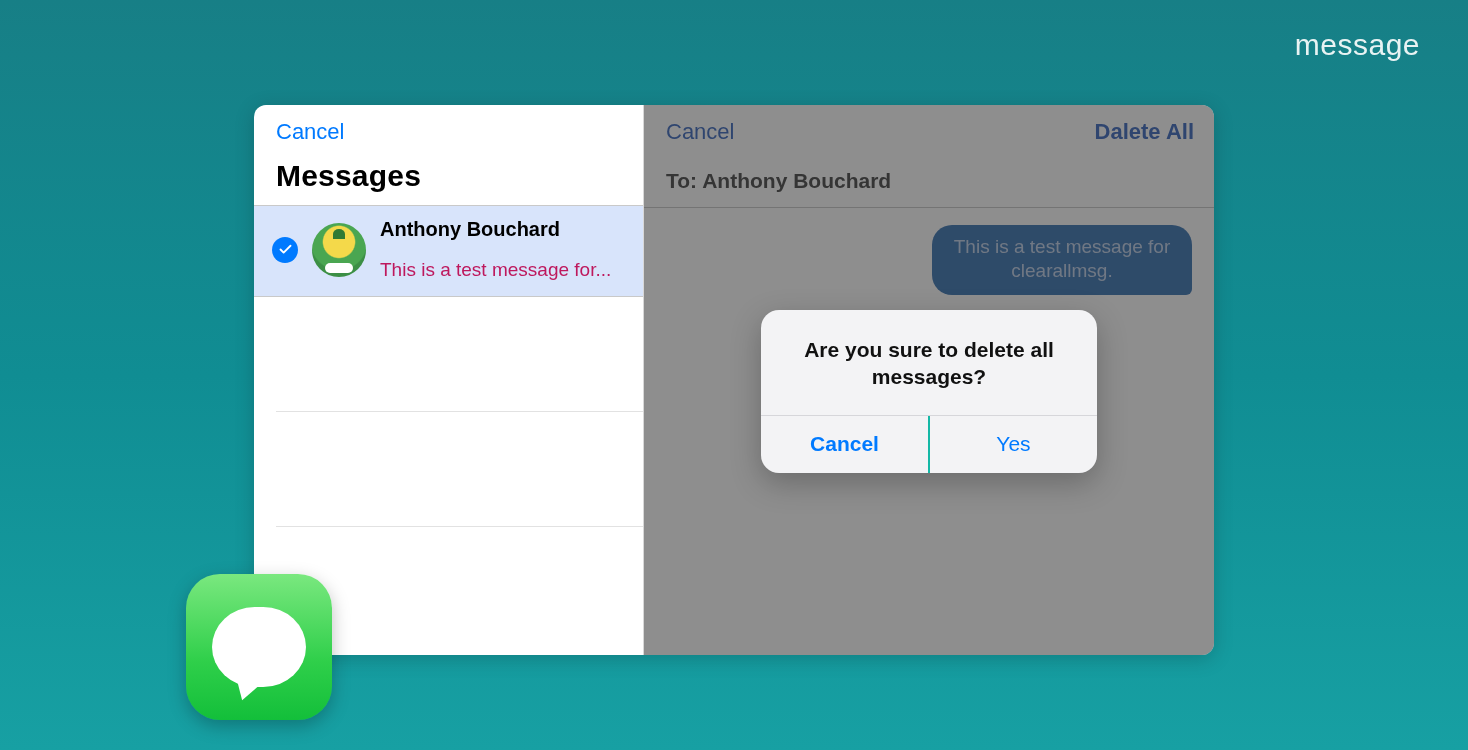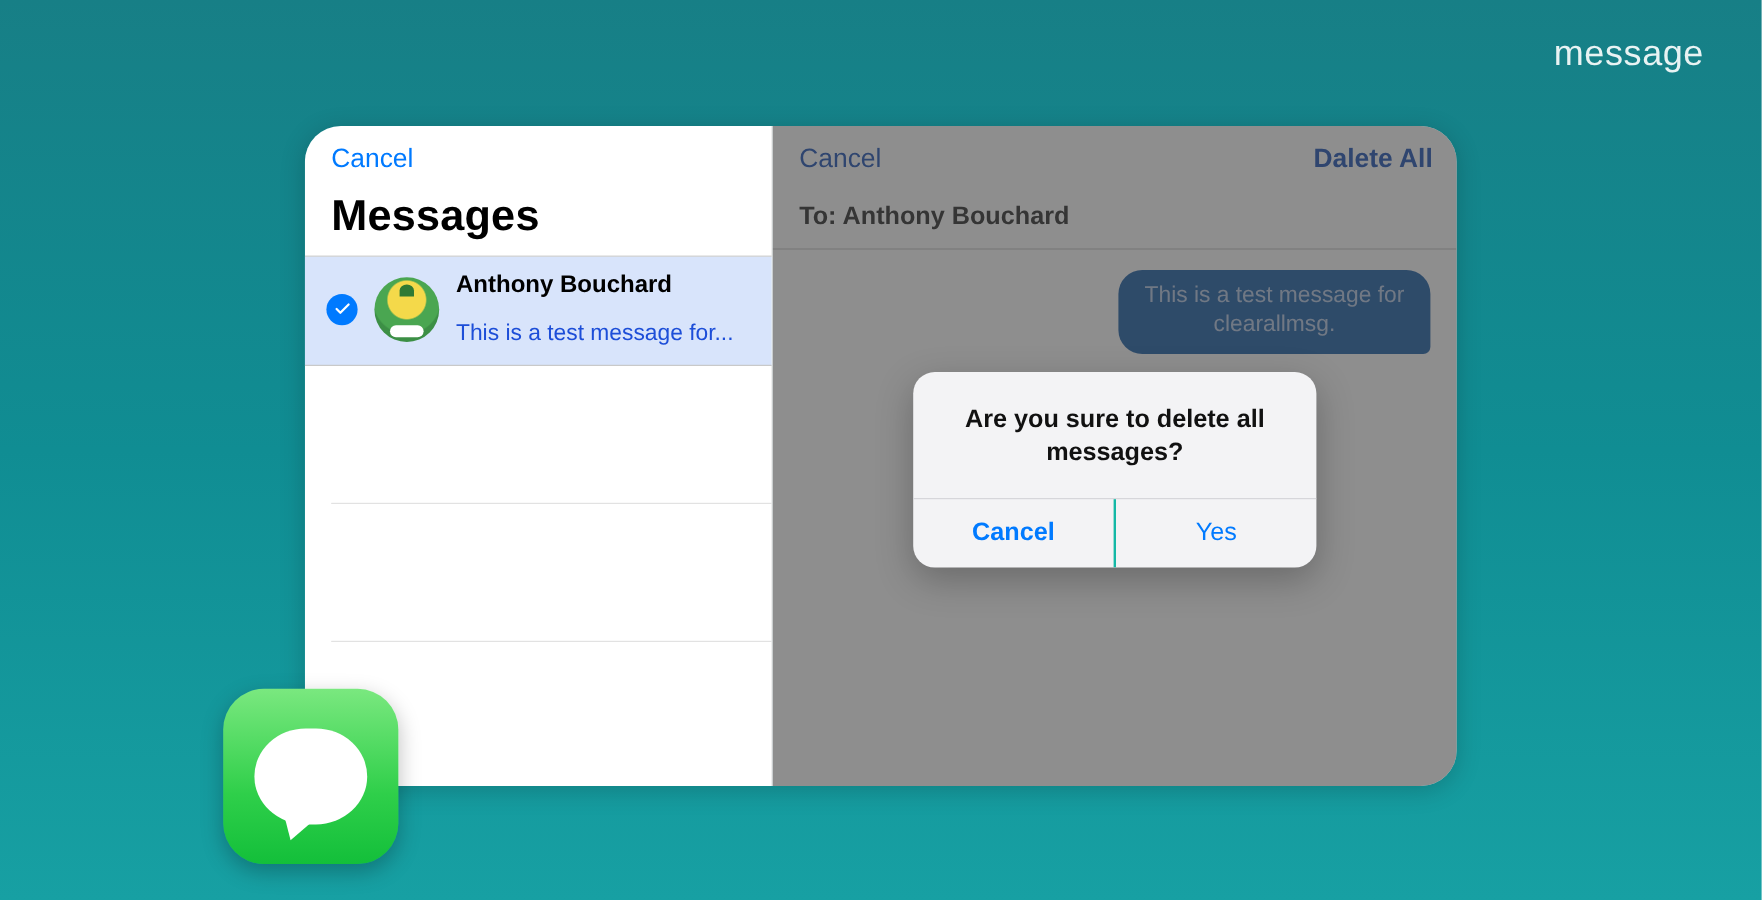--- a/index.html
+++ b/index.html
@@ -23,21 +23,21 @@
     font-family: "Segoe Script", "Comic Sans MS", cursive, sans-serif;
   }
 
   
   .card {
     position: absolute;
     top: 105px;
     left: 254px;
     width: 960px;
     height: 550px;
-    border-radius: 30px;
+    border-radius: 12px;
     overflow: hidden;
     display: flex;
     box-shadow: 0 4px 20px rgba(0,0,0,0.18);
   }
 
   
   .left {
     width: 390px;
     background: #ffffff;
     display: flex;
@@ -46,21 +46,21 @@
   }
   .left-header {
     padding: 14px 22px 8px 22px;
   }
   .cancel-link {
     color: #007aff;
     font-size: 22px;
     font-weight: 400;
   }
   .left-title {
-    font-size: 36px;
+    font-size: 30px;
     font-weight: 700;
     letter-spacing: 0.2px;
     padding: 6px 22px 12px 22px;
     color: #000;
   }
   .hr {
     border: none;
     border-top: 1px solid #c9c9c9;
   }
   .conv-row {
@@ -91,21 +91,21 @@
     position:absolute; top:6px; left:50%; transform:translateX(-50%);
     width:12px; height:10px; background:#2f7a34; border-radius:50% 50% 0 0;
   }
   .avatar::after{
     content:"";
     position:absolute; bottom:4px; left:50%; transform:translateX(-50%);
     width:28px; height:10px; background:#ffffff; border-radius:6px;
   }
   .conv-text { flex: 1 1 auto; min-width: 0; }
   .conv-name { font-size: 20px; font-weight: 600; color:#000; }
-  .conv-preview { font-size: 19px; color: #1d4ed8; line-height: 1.2; margin-top: 18px; }
+  .conv-preview { font-size: 19px; color: #be185d; line-height: 1.2; margin-top: 18px; }
 
   .empty-row {
     height: 115px;
     border-bottom: 1px solid #e2e2e2;
     margin-left: 22px;
   }
 
   
   .right {
     flex: 1;

